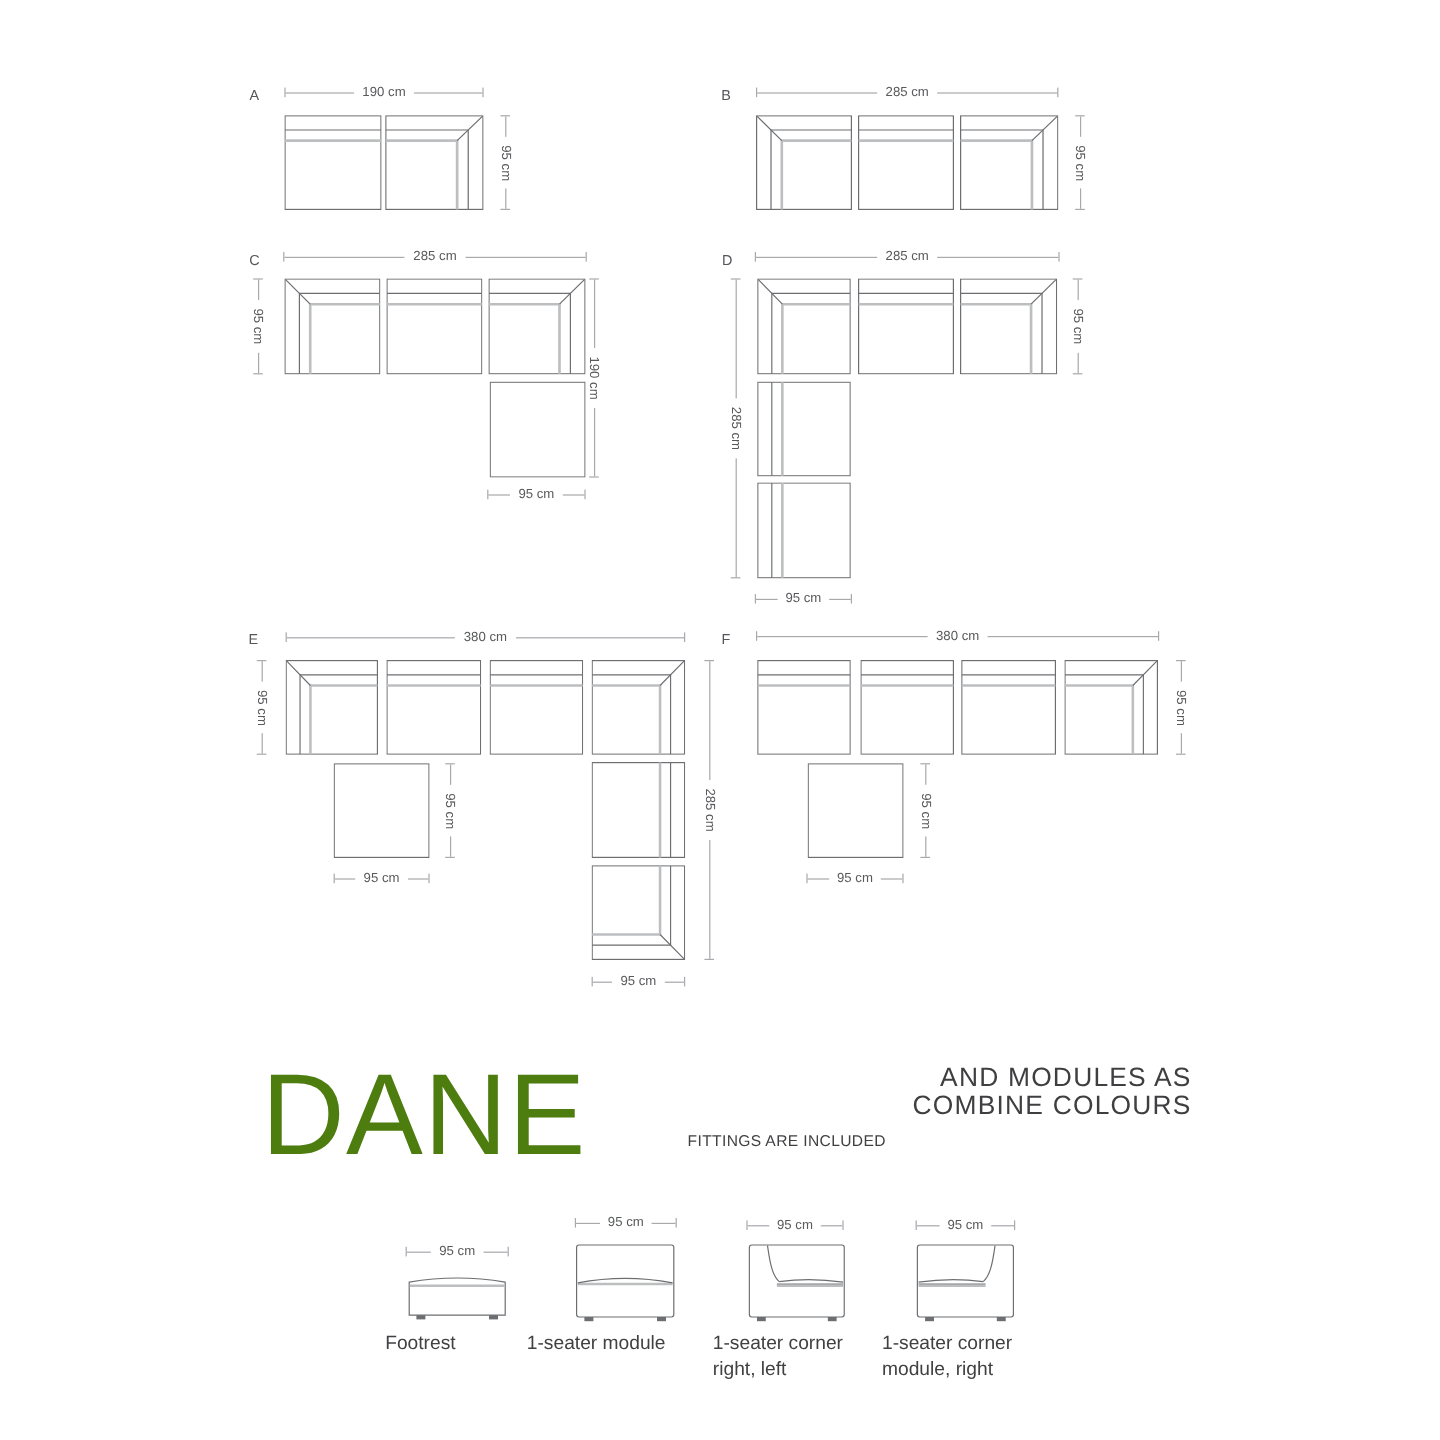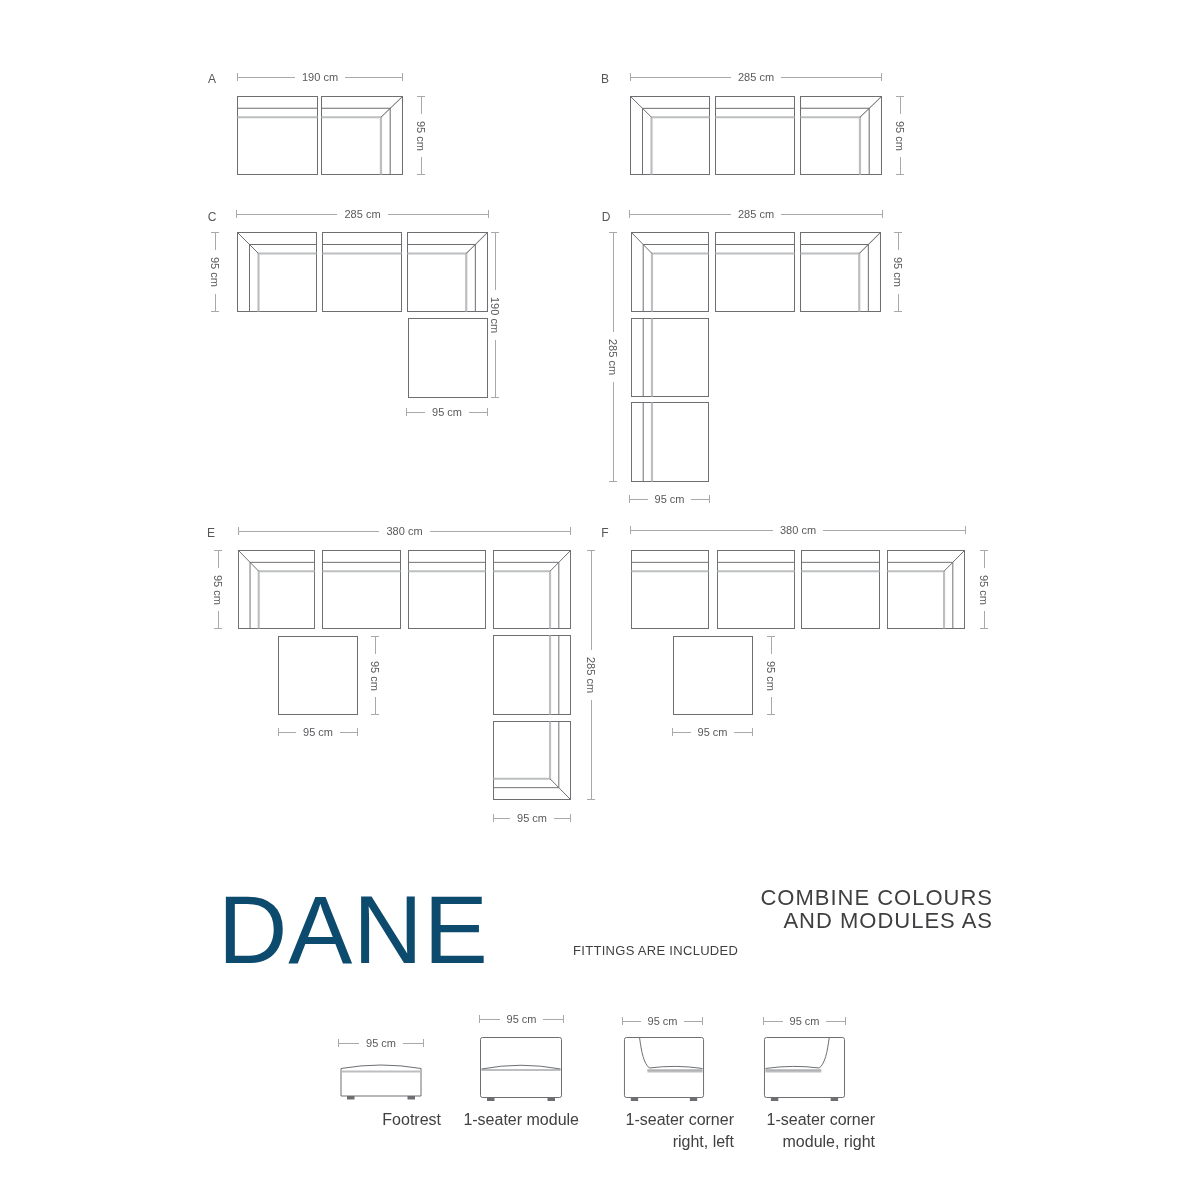--- a/index.html
+++ b/index.html
@@ -19,25 +19,25 @@
   .dim-h .line{height:1px;min-width:4px;}
   .dim-v .line{width:1px;min-height:4px;}
   .dim .tick{flex:0 0 auto;background:#a7a9ac;}
   .dim-h .tick{width:1px;height:8px;}
   .dim-v .tick{height:1px;width:8px;}
   .dim-h .txt{padding:0 7px;white-space:nowrap;}
   .dim-v .txt{writing-mode:vertical-rl;padding:7px 0;white-space:nowrap;}
 
   .mod svg,.front svg{display:block;width:100%;height:100%;}
 
-  .brand-title{font-size:96px;line-height:1;font-weight:300;letter-spacing:1px;color:#0c4a6e;}
+  .brand-title{font-size:96px;line-height:1;font-weight:300;letter-spacing:1px;color:#4d7c0f;}
   .tagline{text-align:right;font-size:22px;line-height:23px;letter-spacing:1px;color:#3f3f41;}
   .tagline-note{text-align:left;font-size:13px;letter-spacing:0.3px;color:#3f3f41;margin-top:7px;}
 
-  .cat-label{font-size:16px;line-height:21.5px;color:#414042;text-align:right;}
+  .cat-label{font-size:16px;line-height:21.5px;color:#414042;text-align:left;}
 </style>
 </head>
 <body>
 
 <div class="canvas">
 
   <section class="cfg">
     <div class="abs cfg-label" style="left:205px;top:72px">A</div>
     <div class="dim dim-h" style="left:237px;top:71px;width:166px">
         <span class="tick"></span>
@@ -398,22 +398,22 @@
         <span class="line"></span>
       <span class="txt">95 cm</span>
     <span class="line"></span>
         <span class="tick"></span>
       </div>
   </section>
 
   <h1 class="abs brand-title" style="left:218px;top:882px;margin:0;">DANE</h1>
 
   <div class="abs tagline" style="right:207px;top:886px;width:420px">
+    <div>AND MODULES AS</div>
     <div>COMBINE COLOURS</div>
-    <div>AND MODULES AS</div>
     <div class="tagline-note">FITTINGS ARE INCLUDED</div>
   </div>
 
   <section class="cfg">
 
     <div class="dim dim-h" style="left:338px;top:1037px;width:86px">
         <span class="tick"></span>
         <span class="line"></span>
       <span class="txt">95 cm</span>
     <span class="line"></span>

